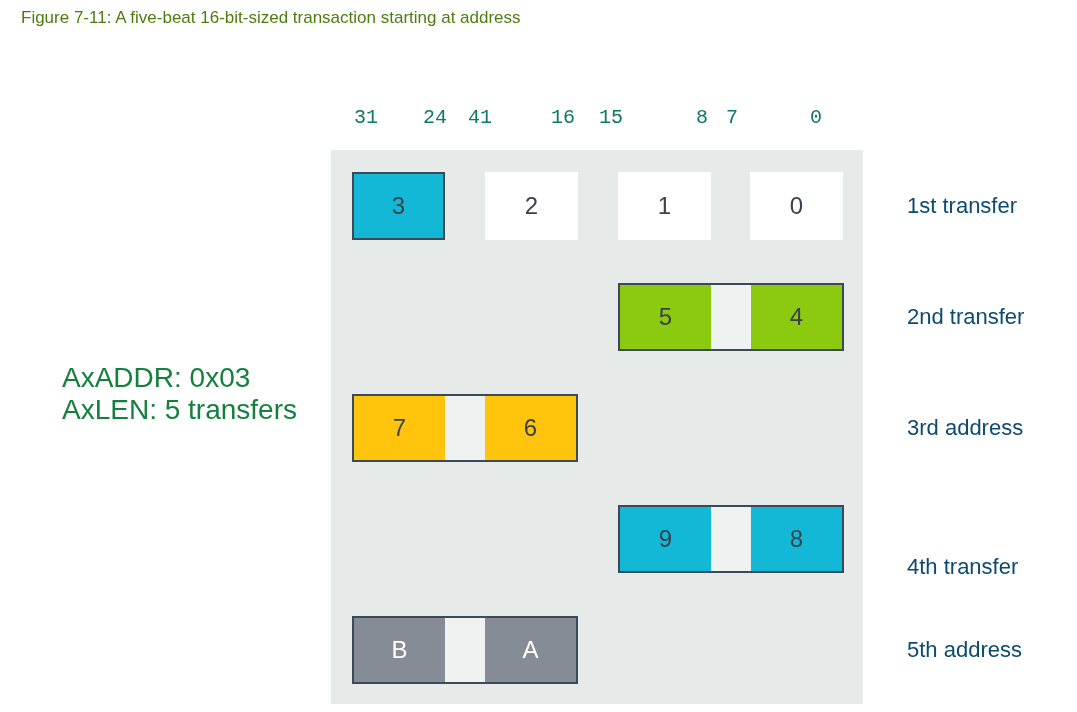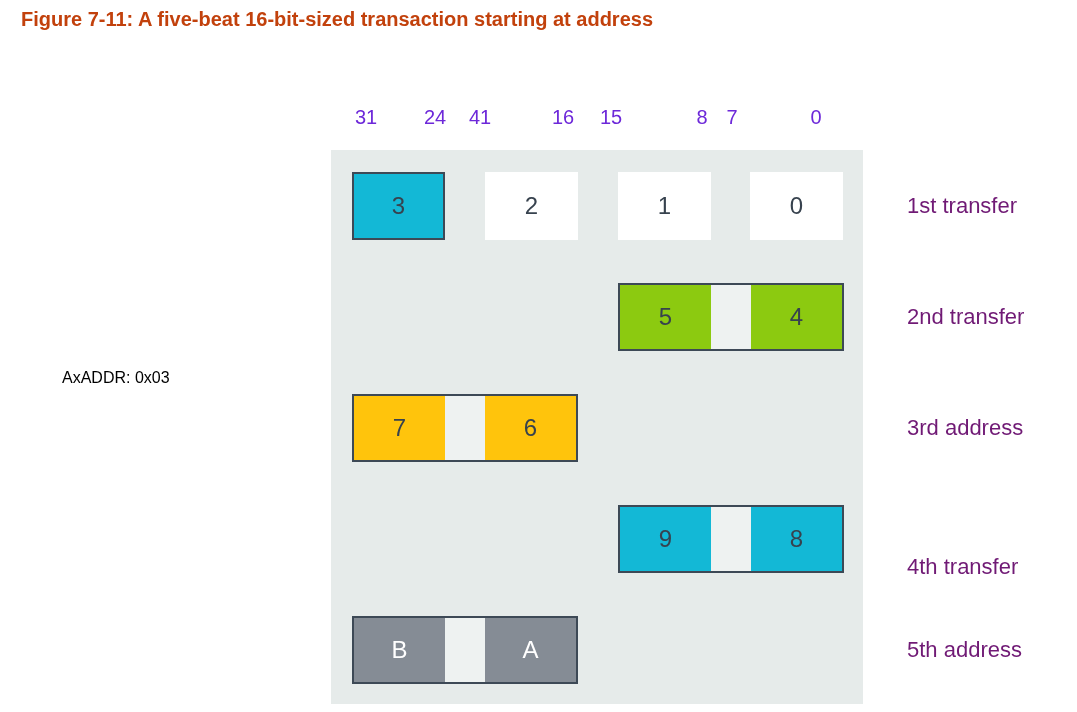--- a/index.html
+++ b/index.html
@@ -1,33 +1,33 @@
 <!DOCTYPE html>
 <html><head>
 <meta charset="utf-8">
 <style>
   * { margin: 0; padding: 0; box-sizing: border-box; }
   html, body { width: 1077px; height: 712px; background: #ffffff; overflow: hidden; }
   body { font-family: "Liberation Sans", sans-serif; position: relative; }
 
   .figure-title {
     position: absolute; left: 21px; top: 8px;
-    font-size: 20px; font-weight: 700; color: #c2410c;
+    font-size: 17px; font-weight: 400; color: #4d7c0f;
   }
 
   .params {
     position: absolute; left: 62px; top: 362px;
-    font-size: 16px; line-height: 32px; color: #000000;
+    font-size: 28px; line-height: 32px; color: #15803d;
   }
 
   .bit-labels { position: absolute; left: 0; top: 106px; width: 1077px; height: 30px; }
   .bit-label {
     position: absolute; top: 0; transform: translateX(-50%);
-    font-family: Liberation Sans, sans-serif;
-    font-size: 20px; color: #6d28d9;
+    font-family: Liberation Mono, monospace;
+    font-size: 20px; color: #0f766e;
   }
 
   .panel {
     position: absolute; left: 331px; top: 150px;
     width: 532px; height: 554px;
     background: #e6ebea;
   }
 
   .cell {
     position: absolute; width: 93px; height: 68px;
@@ -48,30 +48,31 @@
     font-size: 24px; color: #37424e;
   }
   .group.green  .gcell { background: #8cca10; }
   .group.yellow .gcell { background: #ffc40c; }
   .group.cyan   .gcell { background: #13b8d6; }
   .group.gray   .gcell { background: #858c95; color: #ffffff; }
 
   .transfer-label {
     position: absolute; left: 907px; height: 68px;
     display: flex; align-items: center;
-    font-size: 22px; color: #701a75; white-space: nowrap;
+    font-size: 22px; color: #0c4a6e; white-space: nowrap;
   }
 </style>
 </head>
 <body>
 
 <div class="figure-title">Figure 7-11: A five-beat 16-bit-sized transaction starting at address</div>
 
 <div class="params">
   <div>AxADDR: 0x03</div>
+  <div>AxLEN: 5 transfers</div>
 </div>
 
 <div class="bit-labels">
   <span class="bit-label" style="left:366px">31</span>
   <span class="bit-label" style="left:435px">24</span>
   <span class="bit-label" style="left:480px">41</span>
   <span class="bit-label" style="left:563px">16</span>
   <span class="bit-label" style="left:611px">15</span>
   <span class="bit-label" style="left:702px">8</span>
   <span class="bit-label" style="left:732px">7</span>

